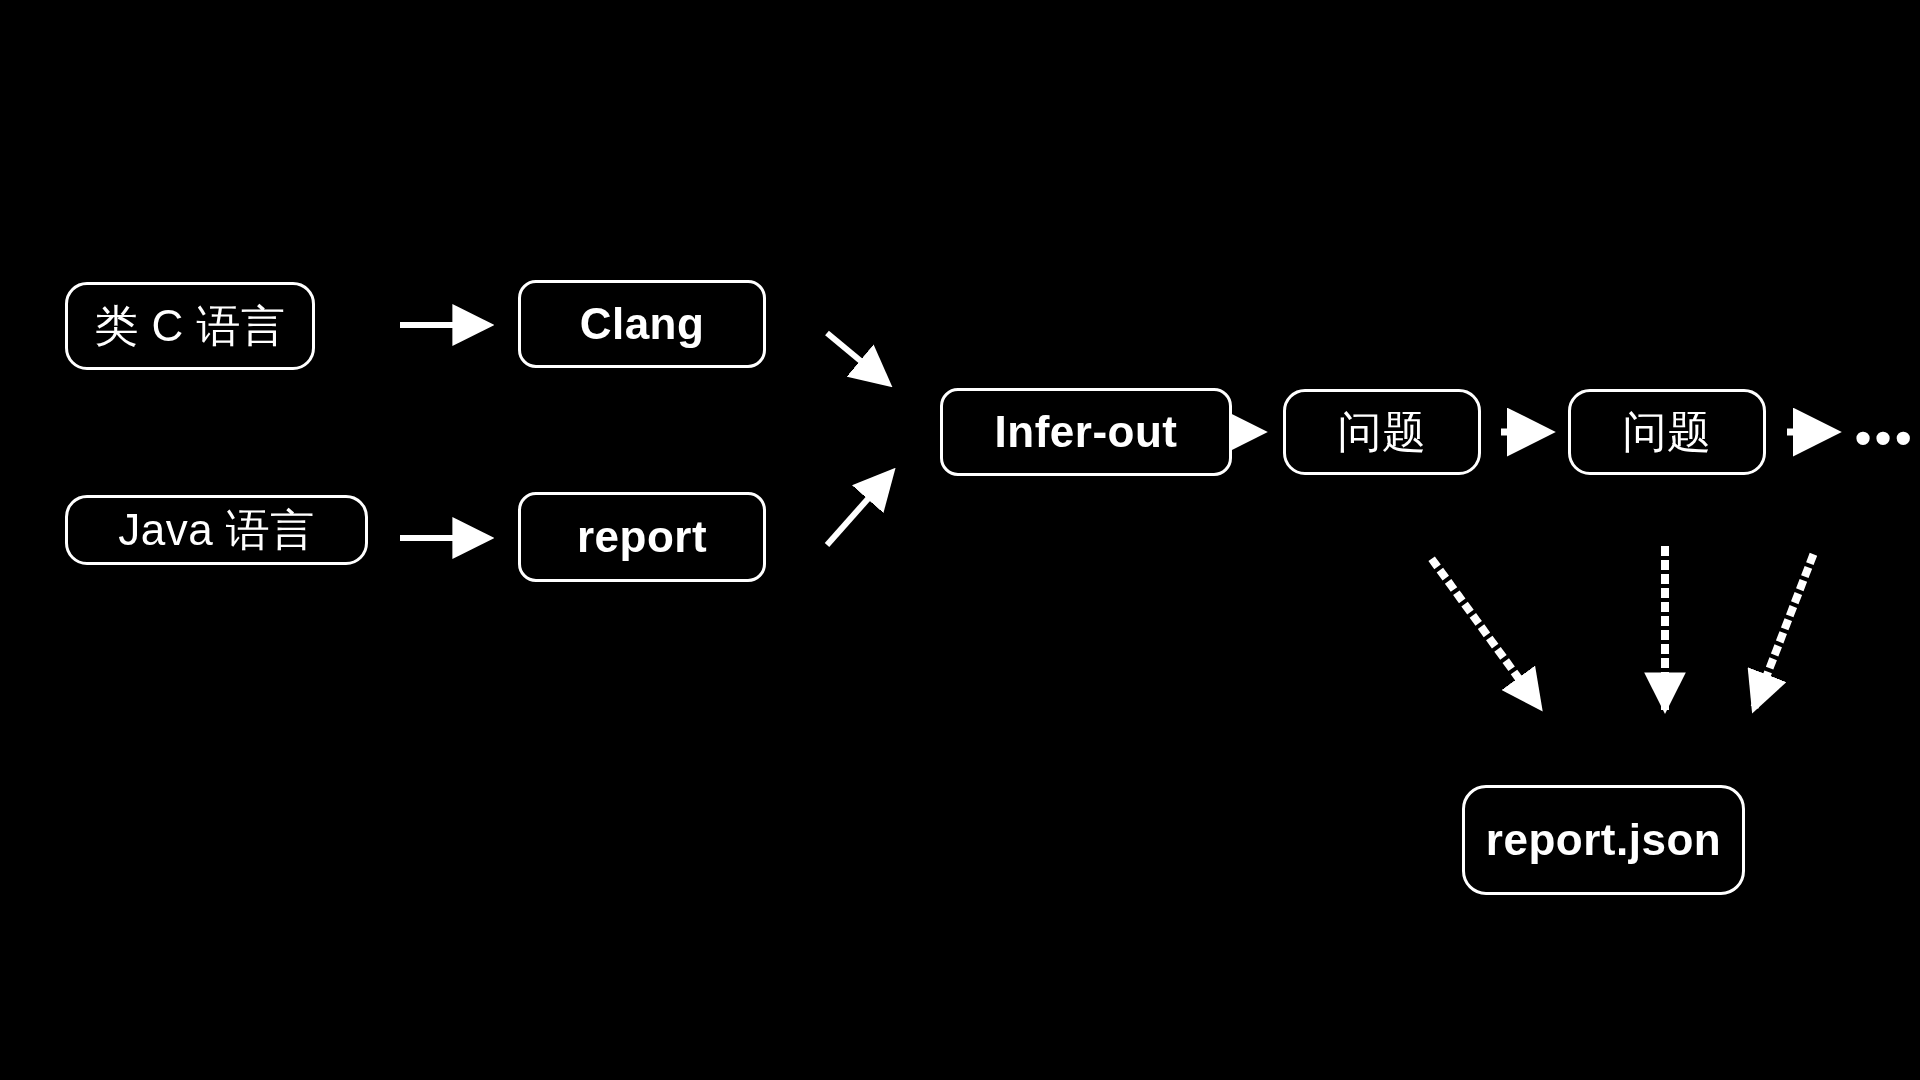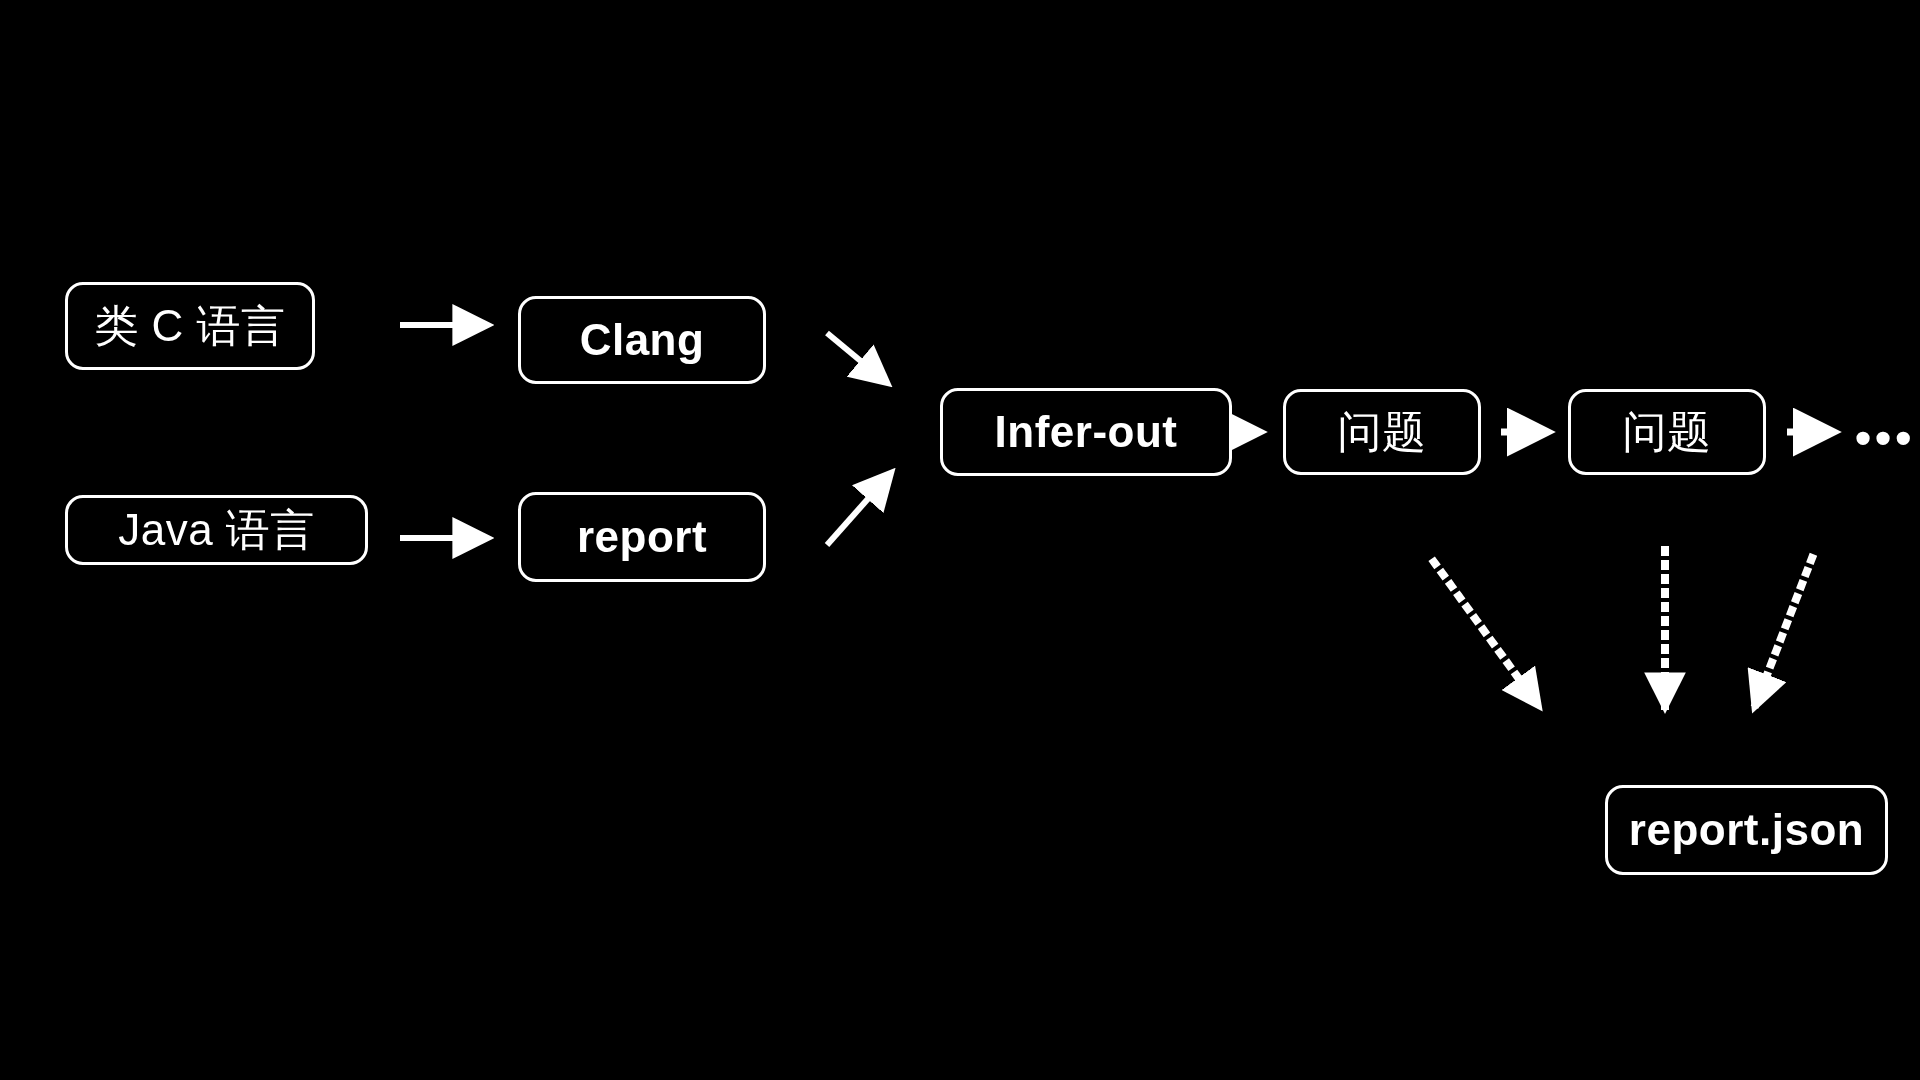--- a/index.html
+++ b/index.html
@@ -30,20 +30,21 @@
     background: #000000;
     color: #ffffff;
     font-size: 44px;
     font-weight: 700;
     line-height: 1;
     letter-spacing: 0.5px;
     white-space: nowrap;
   }
   .node.cjk {
     font-weight: 500;
+    border-radius: 22px;
   }
   .node-label {
     display: block;
   }
   svg.edges {
     position: absolute;
     left: 0;
     top: 0;
     width: 1920px;
     height: 1080px;
@@ -112,21 +113,21 @@
 
     <g>
       <line x1="1812" y1="558" x2="1755" y2="706" stroke="#ffffff" stroke-width="8" stroke-dasharray="2 12" stroke-linecap="square" marker-end="url(#ah-dot)"></line>
     </g>
   </svg>
 
   <div class="node cjk" style="left:65px; top:282px; width:250px; height:88px;">
     <span class="node-label">类 C 语言</span>
   </div>
 
-  <div class="node" style="left:518px; top:280px; width:248px; height:88px;margin-top:16px;">
+  <div class="node" style="left:518px; top:280px; width:248px; height:88px;">
     <span class="node-label">Clang</span>
   </div>
 
   <div class="node cjk" style="left:65px; top:495px; width:303px; height:70px;">
     <span class="node-label">Java 语言</span>
   </div>
 
   <div class="node" style="left:518px; top:492px; width:248px; height:90px;">
     <span class="node-label">report</span>
   </div>
@@ -136,19 +137,19 @@
   </div>
 
   <div class="node cjk" style="left:1283px; top:389px; width:198px; height:86px;">
     <span class="node-label">问题</span>
   </div>
 
   <div class="node cjk" style="left:1568px; top:389px; width:198px; height:86px;">
     <span class="node-label">问题</span>
   </div>
 
-  <div class="node" style="left:1605px; top:785px; width:283px; height:90px;">
+  <div class="node" style="left:1462px; top:785px; width:283px; height:110px;border-radius:24px;">
     <span class="node-label">report.json</span>
   </div>
 
   <div class="ellipsis" style="left:1855px; top:415px;">•••</div>
 
 </div>
 
 </body></html>

